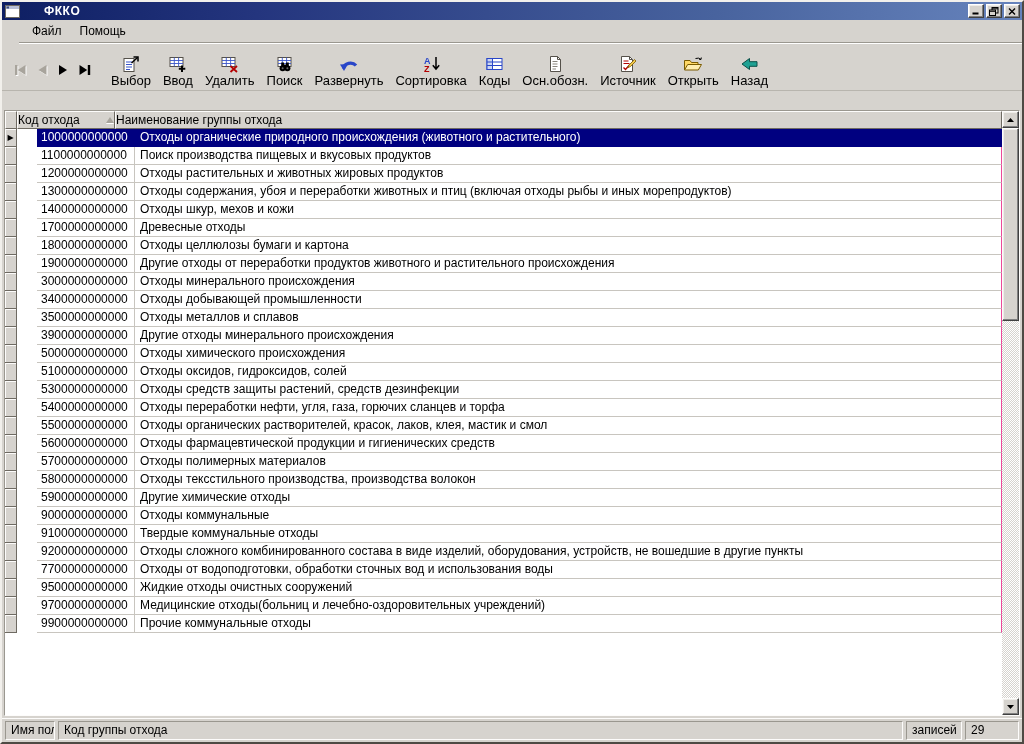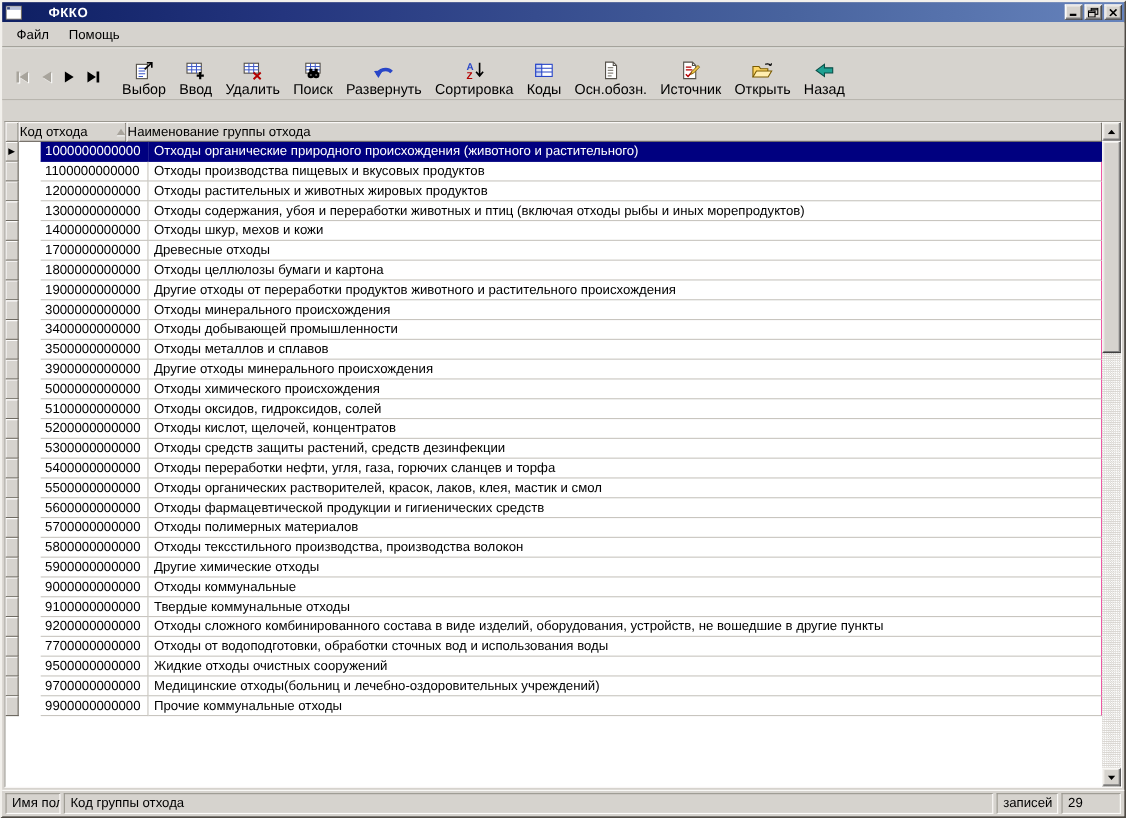--- a/index.html
+++ b/index.html
@@ -29,21 +29,21 @@
     white-space:nowrap; overflow:hidden; line-height:16px;}
   .tb-btns{ display:flex; gap:2px; }
   .tbtn{
     width:16px; height:14px; background:#d6d3ce;
     border:1px solid; border-color:#fff #404040 #404040 #fff;
     box-shadow:inset -1px -1px 0 #808080, inset 1px 1px 0 #efede9;
     display:flex; align-items:center; justify-content:center; padding:0; cursor:default;
   }
   
   .menubar{
-    position:absolute; top:18px; left:0; right:0; height:23px;
+    position:absolute; top:18px; left:17px; right:0; height:23px;
     display:flex; align-items:center; padding-left:4px;
     border-bottom:1px solid #9a978f;
     box-shadow:0 1px 0 #ffffff;
     background:#d6d3ce;
   }
   .menu-item{ padding:3px 9px; line-height:14px; }
   
   .toolbar{
     position:absolute; top:42px; left:0; right:0; height:47px;
     background:#d6d3ce;
@@ -350,21 +350,21 @@
     </div>
     <div class="cell cell-code">1000000000000</div>
     <div class="cell cell-name">Отходы органические природного происхождения (животного и растительного)</div>
   </div>
 
   <div class="grid-row">
     <div class="gutter-cell">
       <span class="row-arrow"></span>
     </div>
     <div class="cell cell-code">1100000000000</div>
-    <div class="cell cell-name">Отходы производства пищевых и вкусовых продуктов</div>
+    <div class="cell cell-name">Поиск производства пищевых и вкусовых продуктов</div>
   </div>
 
   <div class="grid-row">
     <div class="gutter-cell">
       <span class="row-arrow"></span>
     </div>
     <div class="cell cell-code">1200000000000</div>
     <div class="cell cell-name">Отходы растительных и животных жировых продуктов</div>
   </div>
 
@@ -449,27 +449,20 @@
   </div>
 
   <div class="grid-row">
     <div class="gutter-cell">
       <span class="row-arrow"></span>
     </div>
     <div class="cell cell-code">5100000000000</div>
     <div class="cell cell-name">Отходы оксидов, гидроксидов, солей</div>
   </div>
 
-  <div class="grid-row">
-    <div class="gutter-cell">
-      <span class="row-arrow"></span>
-    </div>
-    <div class="cell cell-code">5200000000000</div>
-    <div class="cell cell-name">Отходы кислот, щелочей, концентратов</div>
-  </div>
 
   <div class="grid-row">
     <div class="gutter-cell">
       <span class="row-arrow"></span>
     </div>
     <div class="cell cell-code">5300000000000</div>
     <div class="cell cell-name">Отходы средств защиты растений, средств дезинфекции</div>
   </div>
 
   <div class="grid-row">

